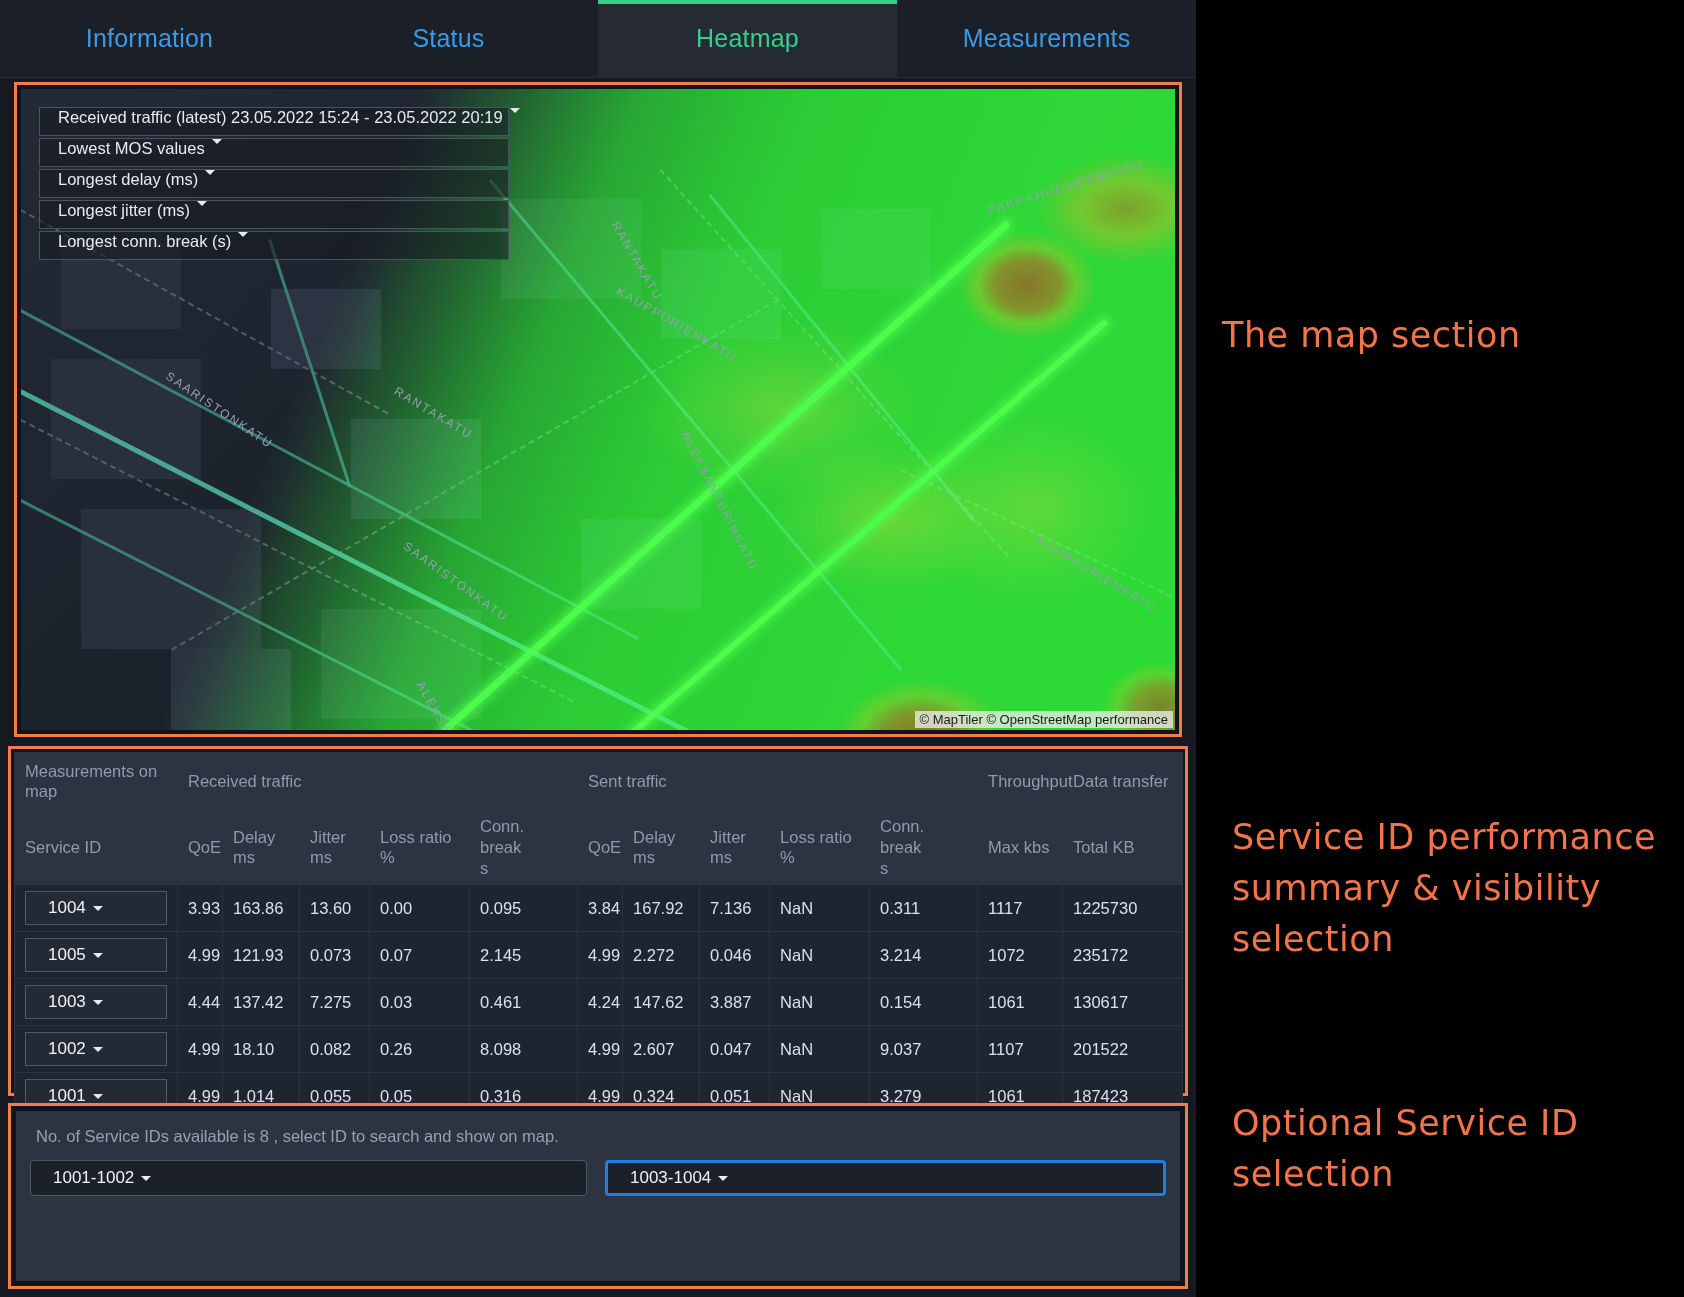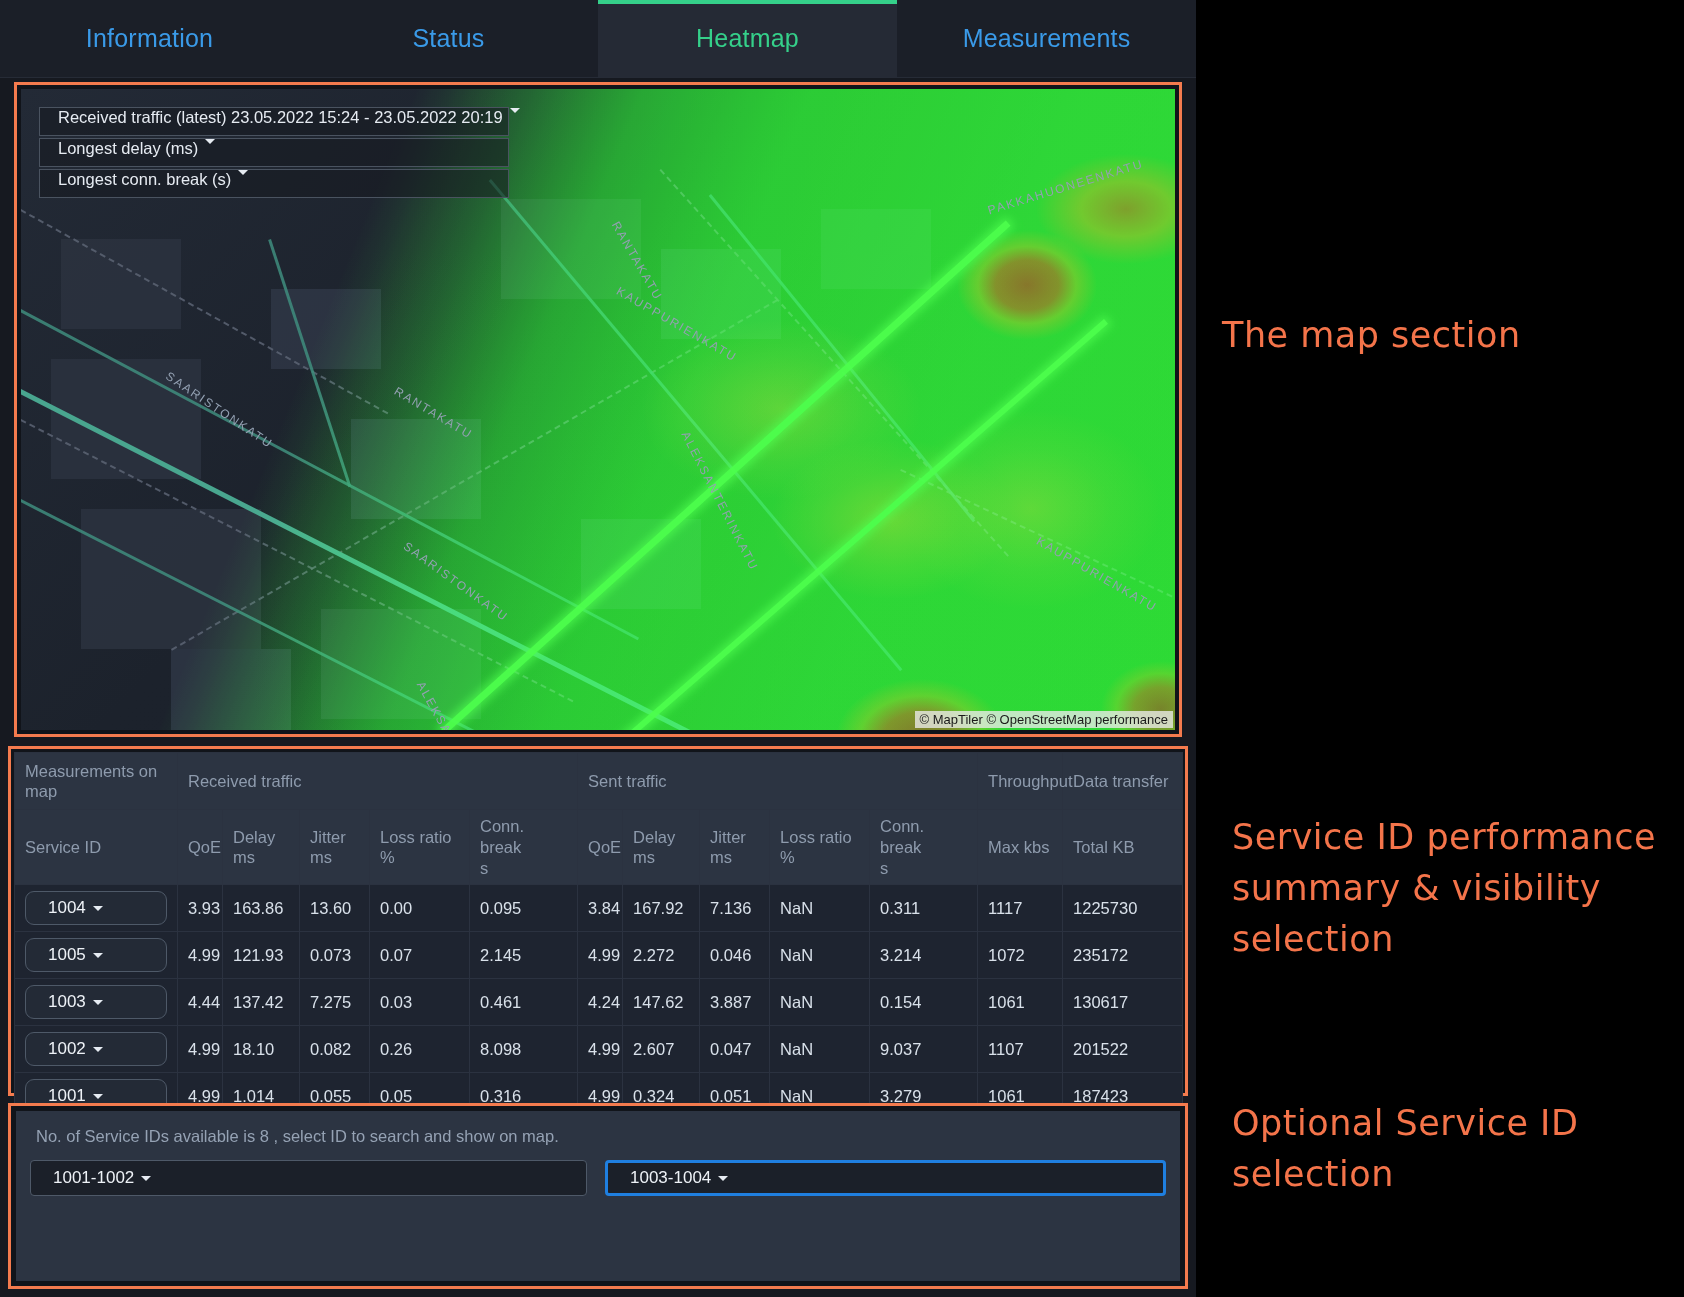--- a/index.html
+++ b/index.html
@@ -186,21 +186,21 @@
     font-size: 16.5px;
     height: 46px;
     padding: 6px 10px;
   }
   td.idcell { background: #1e2430; padding: 5px 8px; }
   .id-btn {
     display: flex; align-items: center;
     height: 34px; width: 100%;
     padding: 0 12px 0 22px;
     border: 1px solid #4e5968;
-    border-radius: 9px;
+    border-radius: 0;
     background: #232a36;
     color: #eef2f7; font-size: 17px;
     cursor: pointer;
   }
 
   
   .select-section {
     position: absolute; left: 8px; top: 1103px;
     width: 1180px; height: 186px;
     background: #11141a;
@@ -300,21 +300,29 @@
         <div class="street-label" style="left:405px; top:590px; transform:rotate(61deg);">ALEKSANTERINKATU</div>
         <div class="street-label" style="left:965px; top:115px; transform:rotate(-17deg);">PAKKAHUONEENKATU</div>
         <div class="street-label" style="left:1020px; top:445px; transform:rotate(30deg);">KAUPPURIENKATU</div>
 
         <div class="map-controls">
           <div class="map-dd">
             <span>Received traffic (latest) 23.05.2022 15:24 - 23.05.2022 20:19</span>
             <span class="caret"></span>
           </div>
           <div class="map-dd">
+            <span>Lowest MOS values</span>
+            <span class="caret"></span>
+          </div>
+          <div class="map-dd">
             <span>Longest delay (ms)</span>
+            <span class="caret"></span>
+          </div>
+          <div class="map-dd">
+            <span>Longest jitter (ms)</span>
             <span class="caret"></span>
           </div>
           <div class="map-dd">
             <span>Longest conn. break (s)</span>
             <span class="caret"></span>
           </div>
         </div>
 
         <div class="map-attrib">© MapTiler © OpenStreetMap performance</div>
       </div>

